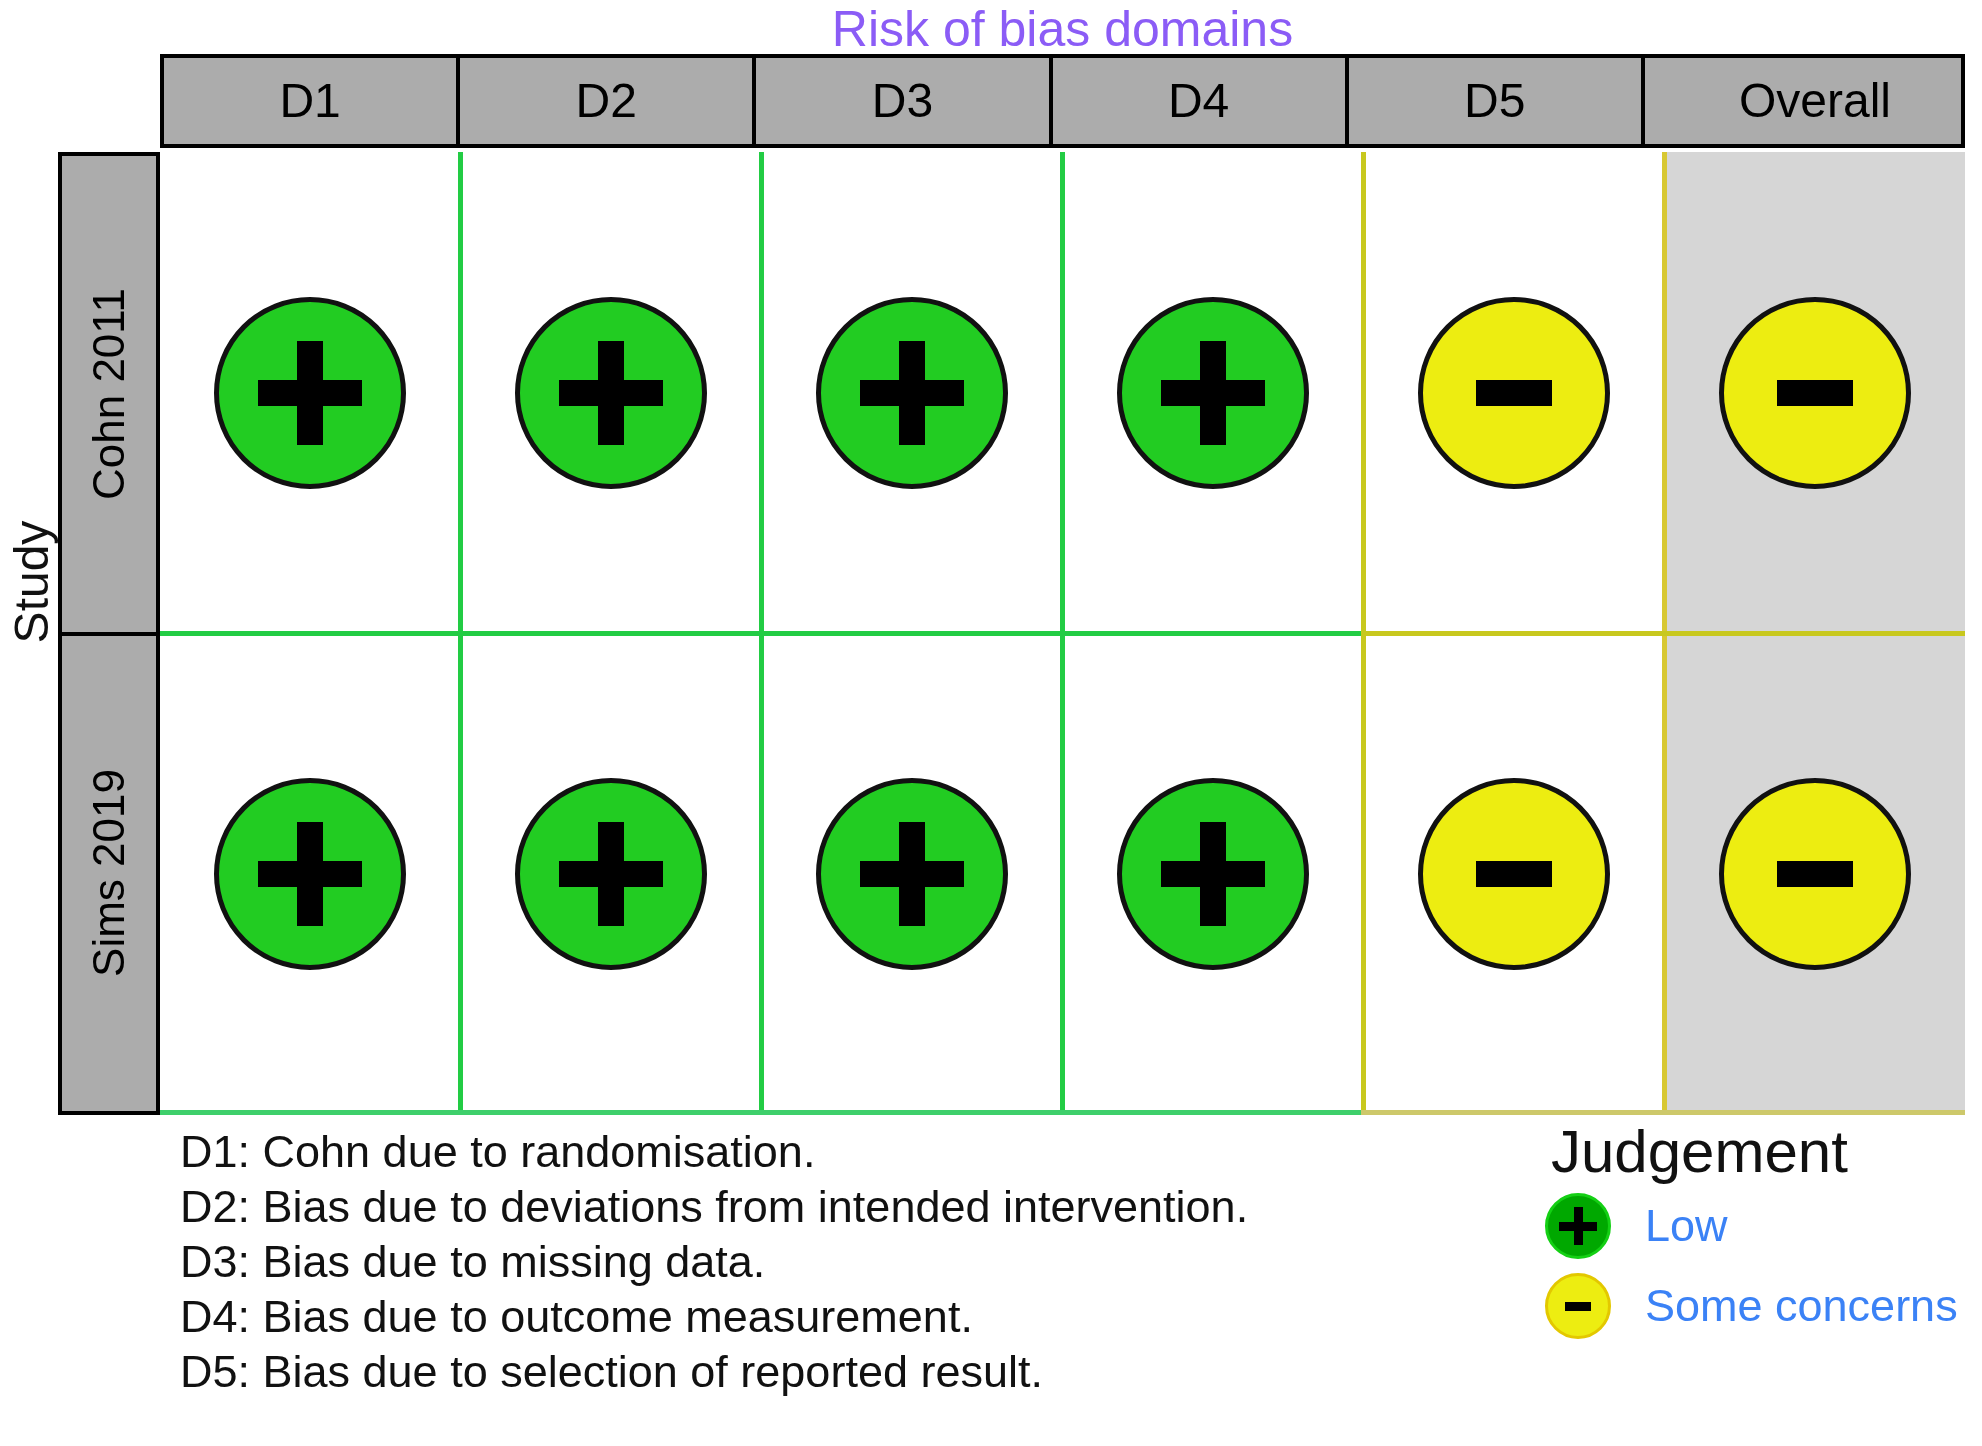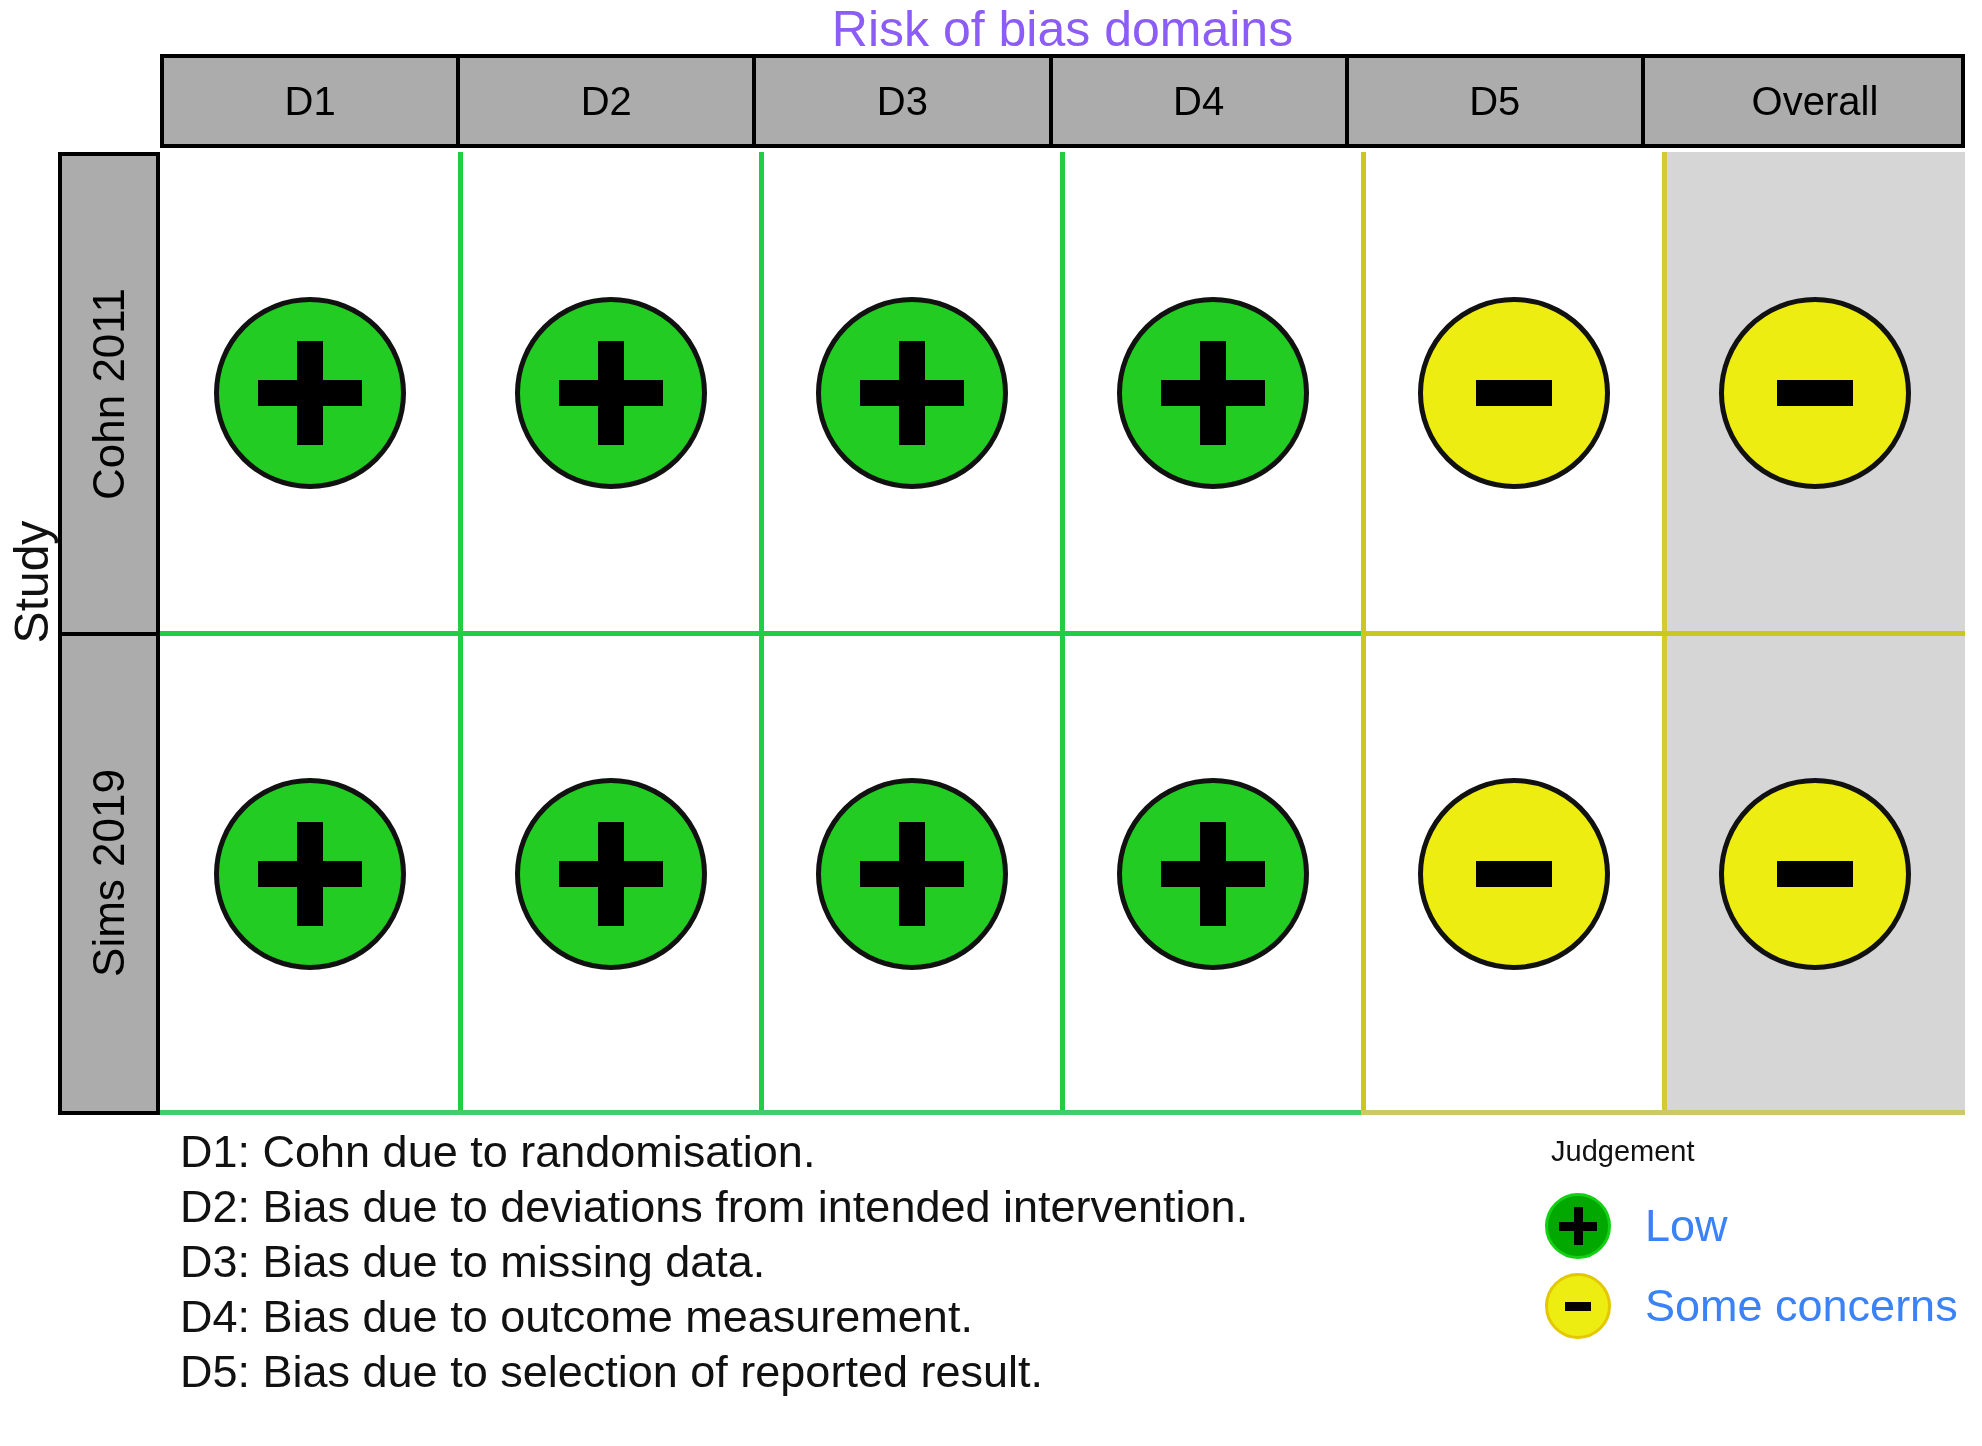--- a/index.html
+++ b/index.html
@@ -62,21 +62,21 @@
   }
   .header-cell {
     flex: 1 1 0;
     position: relative;
     display: flex;
     align-items: center;
     justify-content: center;
     background: #ACACAC;
     border-right: 4px solid #000000;
     box-sizing: border-box;
-    font-size: 40px;
+    font-size: 48px;
     line-height: 46px;
     color: #000000;
     white-space: nowrap;
     text-align: right;
   }
   .header-cell:last-child { border-right: none; padding-left: 24px; }
 
   
   .study-col {
     position: absolute;
@@ -191,21 +191,21 @@
   }
   .domains-block .dline { display: block; }
 
   
   .legend-block {
     position: absolute;
     left: 1545px;
     top: 1124px;
   }
   .legend-title {
-    font-size: 29px;
+    font-size: 60px;
     line-height: 55px;
     color: #111111;
     white-space: nowrap;
     margin-left: 6px;
   }
   .legend-item {
     display: flex;
     align-items: center;
     margin-top: 14px;
   }

